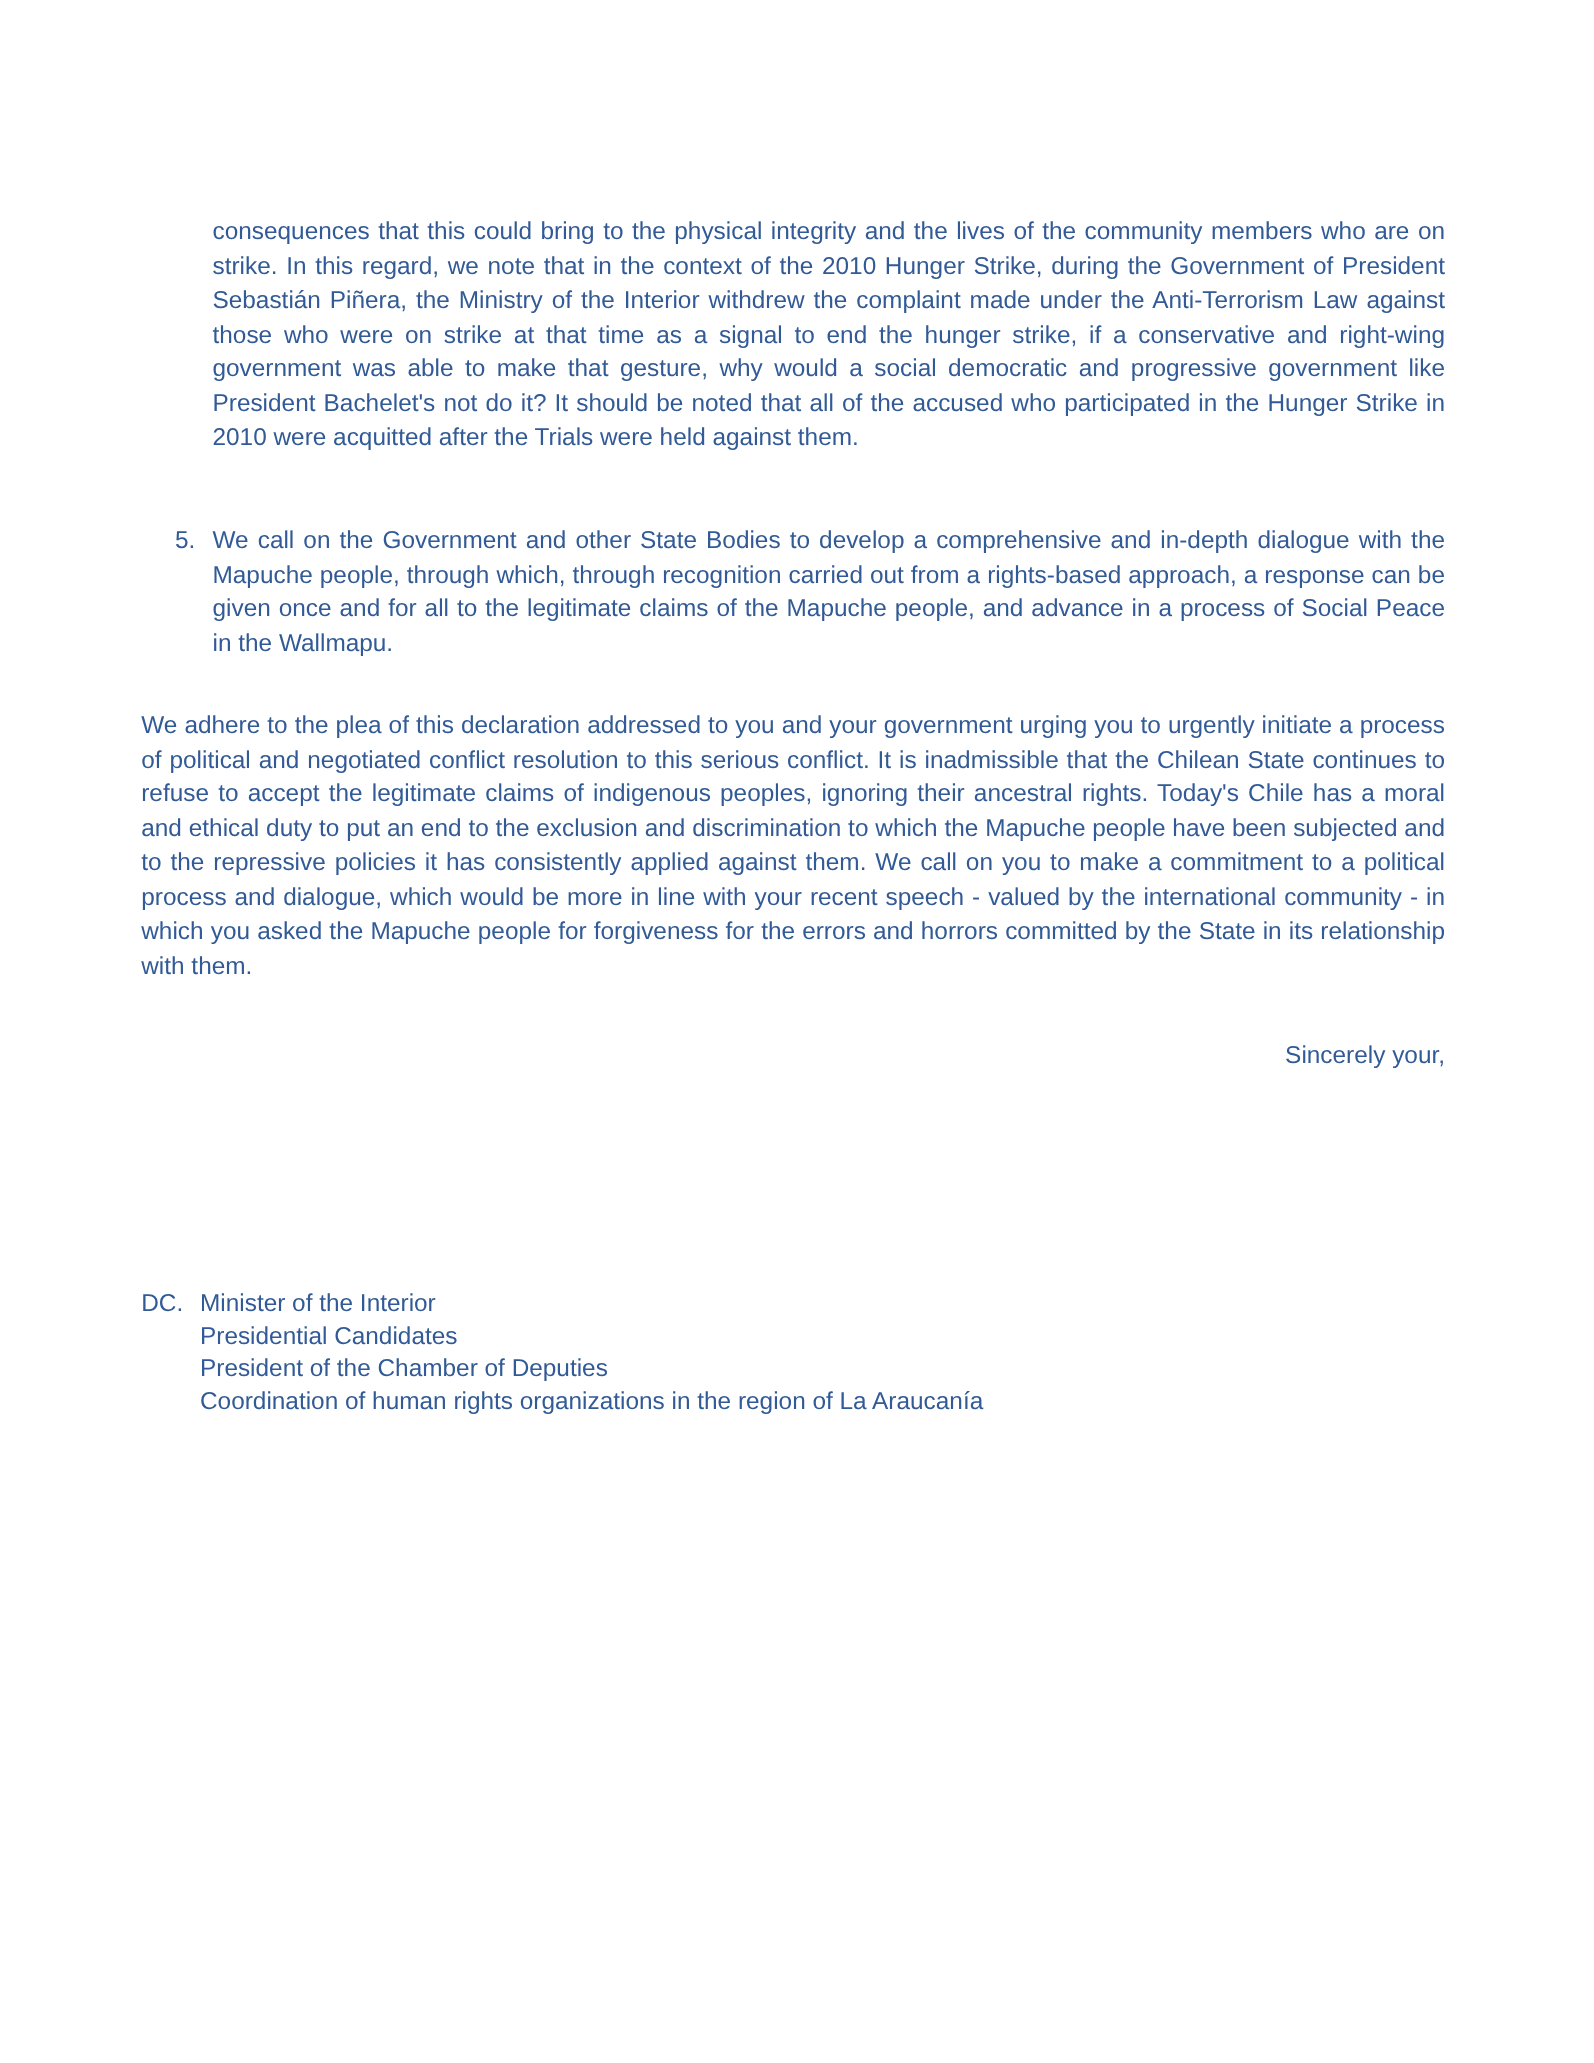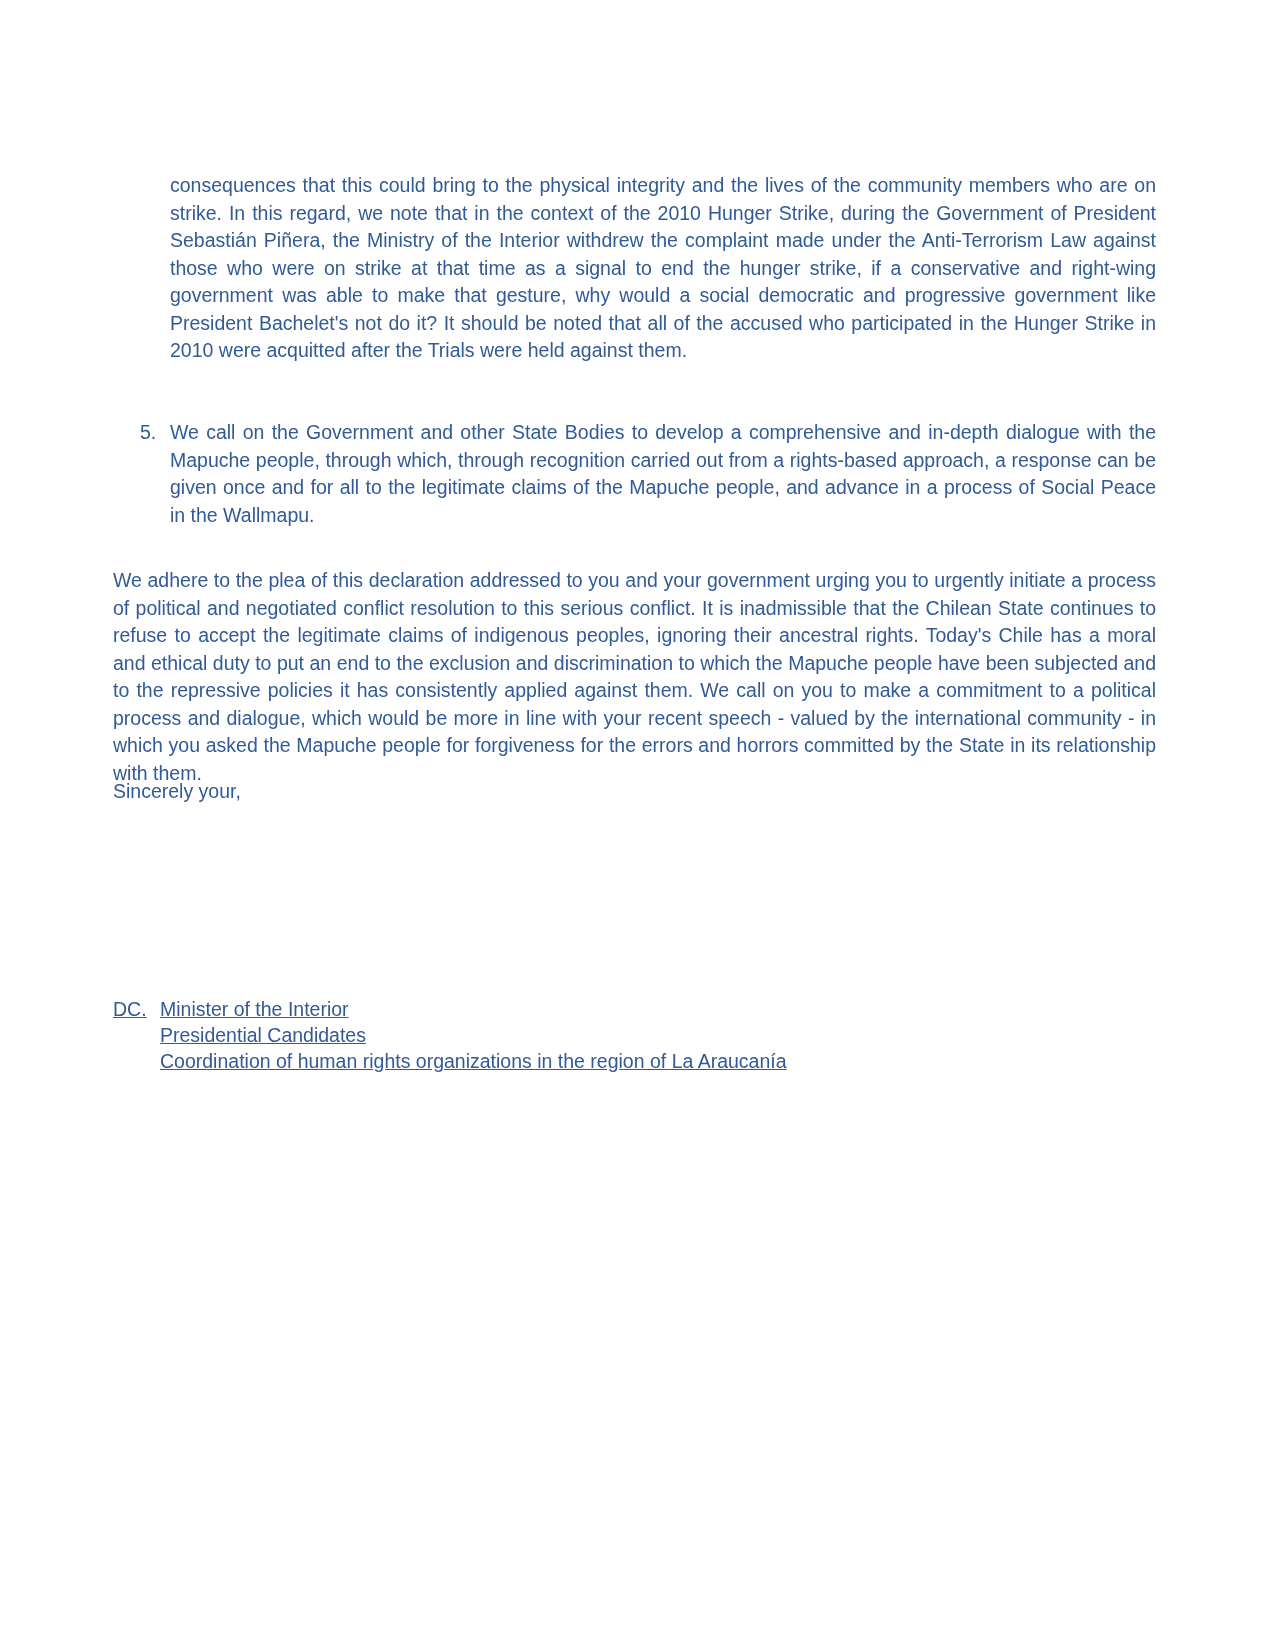--- a/index.html
+++ b/index.html
@@ -79,27 +79,28 @@
 
   <div class="block list-cont justified" style="top:172px;">consequences that this could bring to the physical integrity and the lives of the community members who are on strike. In this regard, we note that in the context of the 2010 Hunger Strike, during the Government of President Sebastián Piñera, the Ministry of the Interior withdrew the complaint made under the Anti-Terrorism Law against those who were on strike at that time as a signal to end the hunger strike, if a conservative and right-wing government was able to make that gesture, why would a social democratic and progressive government like President Bachelet's not do it? It should be noted that all of the accused who participated in the Hunger Strike in 2010 were acquitted after the Trials were held against them.</div>
 
   <div class="block list-item" style="top:419px;">
     <span class="num">5.</span>
     <div class="item-text justified">We call on the Government and other State Bodies to develop a comprehensive and in-depth dialogue with the Mapuche people, through which, through recognition carried out from a rights-based approach, a response can be given once and for all to the legitimate claims of the Mapuche people, and advance in a process of Social Peace in the Wallmapu.</div>
   </div>
 
   <div class="block justified" style="top:567px;">We adhere to the plea of this declaration addressed to you and your government urging you to urgently initiate a process of political and negotiated conflict resolution to this serious conflict. It is inadmissible that the Chilean State continues to refuse to accept the legitimate claims of indigenous peoples, ignoring their ancestral rights. Today's Chile has a moral and ethical duty to put an end to the exclusion and discrimination to which the Mapuche people have been subjected and to the repressive policies it has consistently applied against them. We call on you to make a commitment to a political process and dialogue, which would be more in line with your recent speech - valued by the international community - in which you asked the Mapuche people for forgiveness for the errors and horrors committed by the State in its relationship with them.</div>
 
-  <div class="block" style="top:778px;">Sincerely your,</div>
+  <div class="block" style="top:831px;text-align:right;">Sincerely your,</div>
 
 
-  <div class="block dc-block" style="top:996px;text-decoration:underline;">
+  <div class="block dc-block" style="top:1030px;">
     <span class="dc-label">DC.</span>
     <div class="dc-list">
       <div class="dc-line">Minister of the Interior</div>
       <div class="dc-line">Presidential Candidates</div>
+      <div class="dc-line">President of the Chamber of Deputies</div>
       <div class="dc-line">Coordination of human rights organizations in the region of La Araucanía</div>
     </div>
   </div>
 
   <div class="footer-pagenum">2</div>
 
 </div>
 
 </body></html>

